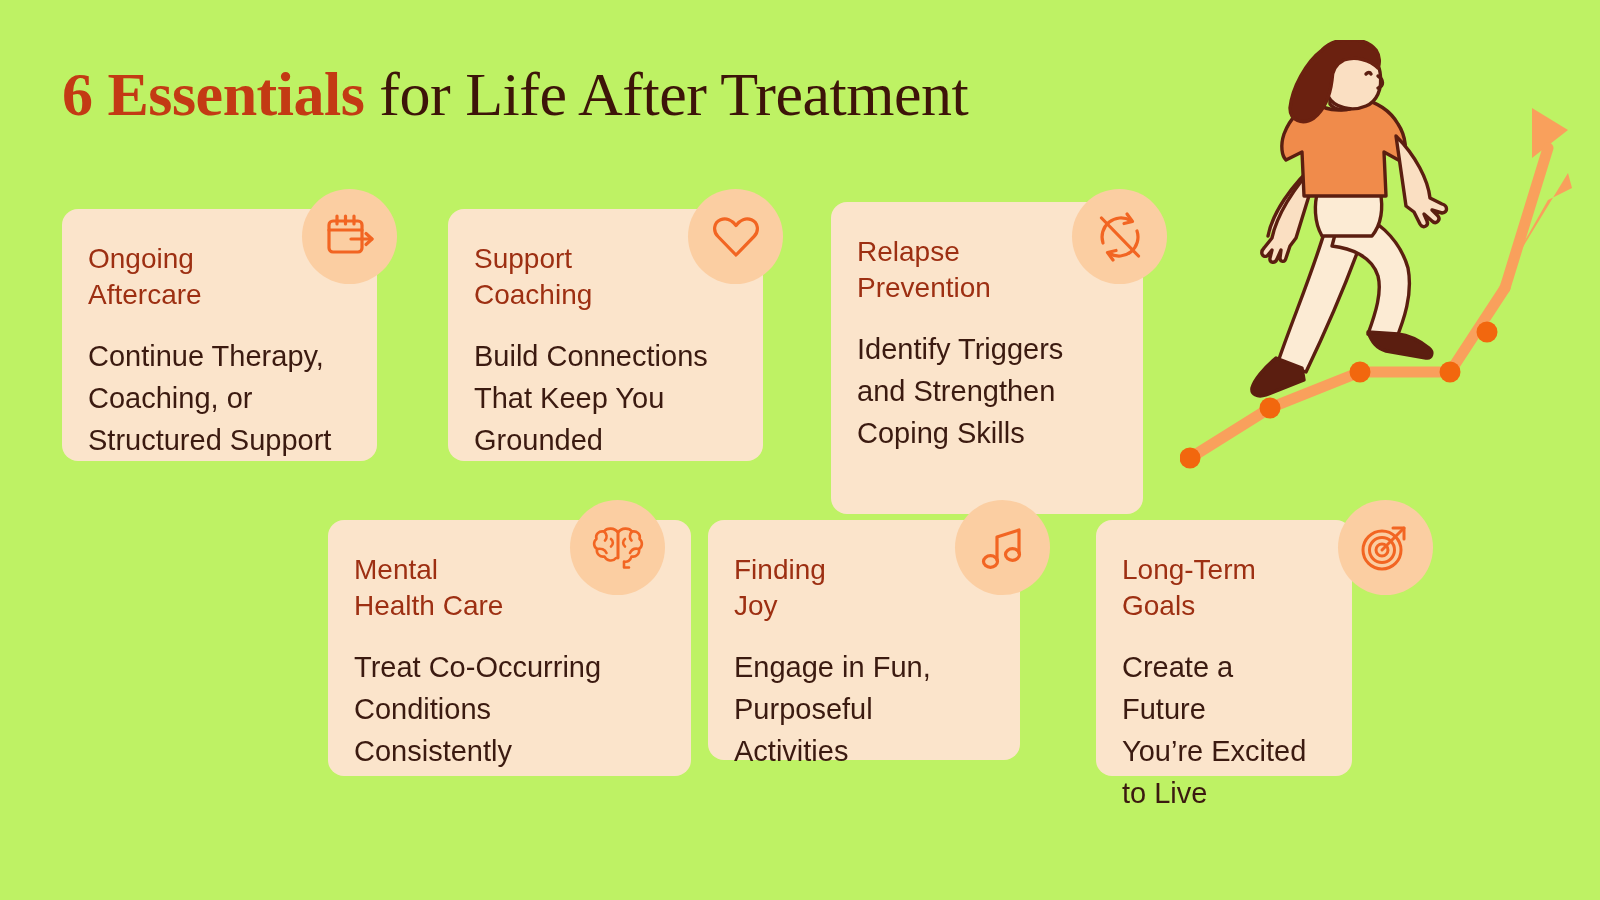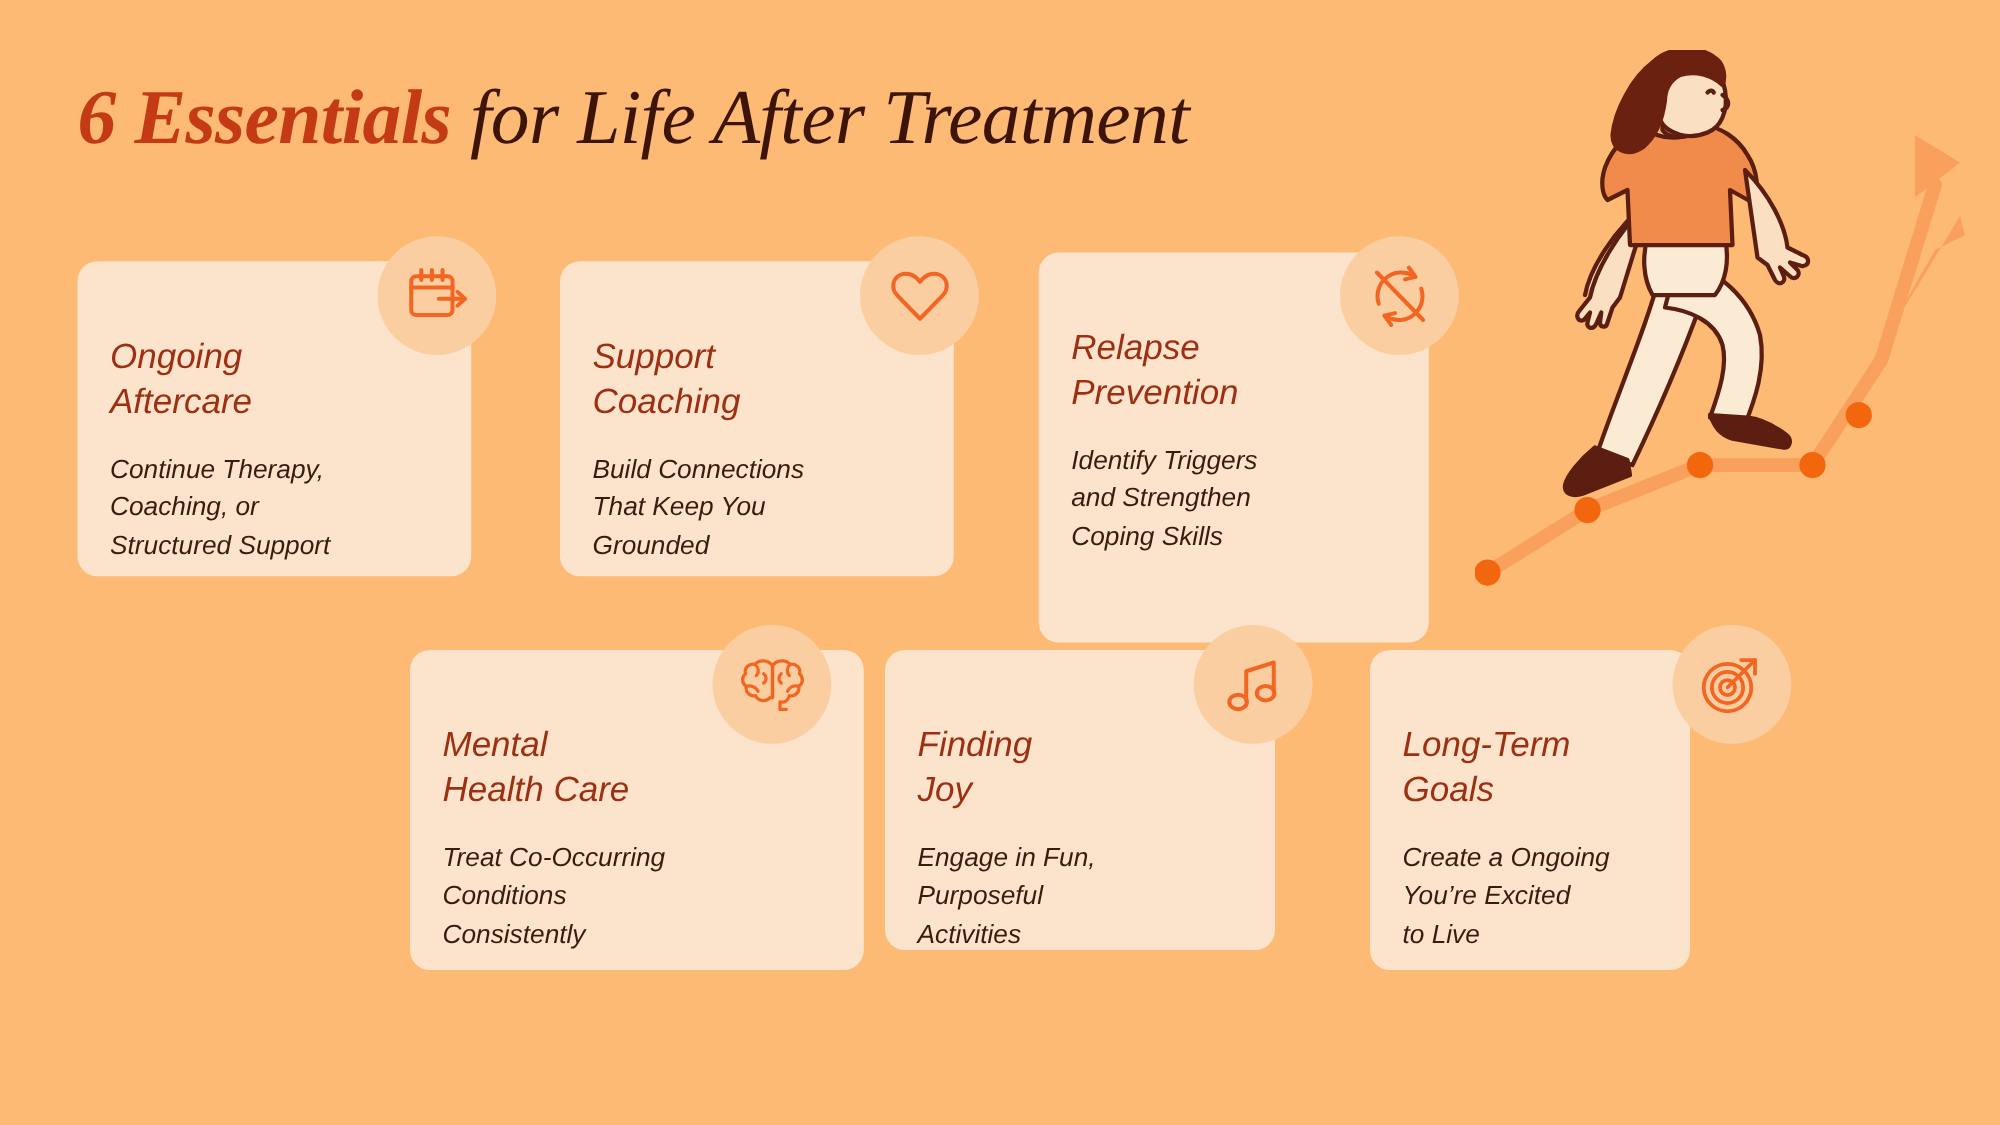--- a/index.html
+++ b/index.html
@@ -5,22 +5,21 @@
   * { margin:0; padding:0; box-sizing:border-box; }
   html, body {
     width:1600px; height:900px;
     background:#FDF4EA;
     font-family:"Liberation Sans", sans-serif;
     overflow:hidden;
   }
   #page {
     position:relative;
     width:1600px; height:900px;
-    background:#fdba74;
-    font-style:italic;
+    background:#bef264;
   }
 
   
   #title {
     position:absolute;
     left:62px; top:62px;
     font-family:"Liberation Serif", serif;
     font-size:62px;
     line-height:1.05;
     color:#3B160E;
@@ -28,32 +27,32 @@
     letter-spacing:-0.5px;
   }
   #title .accent { color:#C33A14; font-weight:700; }
   #title .rest   { color:#3D1409; font-weight:400; }
 
   
   .card {
     position:absolute;
     background:#FBE4CB;
     border-radius:16px;
-    padding:58px 30px 30px 26px;
+    padding:32px 30px 30px 26px;
   }
   .card-title {
     font-size:28px;
     font-weight:400;
     line-height:1.28;
     color:#9D2F12;
     white-space:pre-line;
     margin-bottom:22px;
   }
   .card-desc {
-    font-size:21px;
+    font-size:29px;
     font-weight:400;
     line-height:1.45;
     color:#3B1A10;
     white-space:pre-line;
   }
 
   
   .icon-badge {
     position:absolute;
     width:95px; height:95px;
@@ -179,21 +178,21 @@
     <svg width="48" height="48" viewBox="0 0 48 48" fill="none" stroke="#F26522" stroke-width="3.2" stroke-linecap="round" stroke-linejoin="round">
       <path d="M18 36 L18 13 L40 6 L40 29"></path>
       <ellipse cx="11.5" cy="37.5" rx="7" ry="5.8"></ellipse>
       <ellipse cx="33.5" cy="30.5" rx="7" ry="5.8"></ellipse>
     </svg>
   </div>
 
   <div class="card" style="left:1096px; top:520px; width:256px; height:256px;">
     <div class="card-title">Long-Term
 Goals</div>
-    <div class="card-desc">Create a Ongoing
+    <div class="card-desc">Create a Future
 You’re Excited
 to Live</div>
   </div>
   <div class="icon-badge" style="left:1338px; top:500px;">
     <svg width="52" height="50" viewBox="0 0 52 50" fill="none" stroke="#F26522" stroke-width="3" stroke-linecap="round" stroke-linejoin="round">
       <circle cx="22" cy="27" r="19"></circle>
       <circle cx="22" cy="27" r="12.5"></circle>
       <circle cx="22" cy="27" r="6"></circle>
       <line x1="22" y1="27" x2="44" y2="5"></line>
       <polyline points="44,16 44,5 33,5"></polyline>

